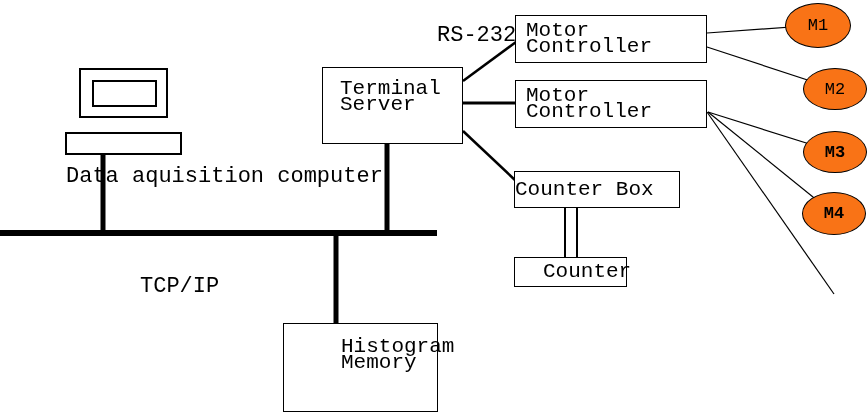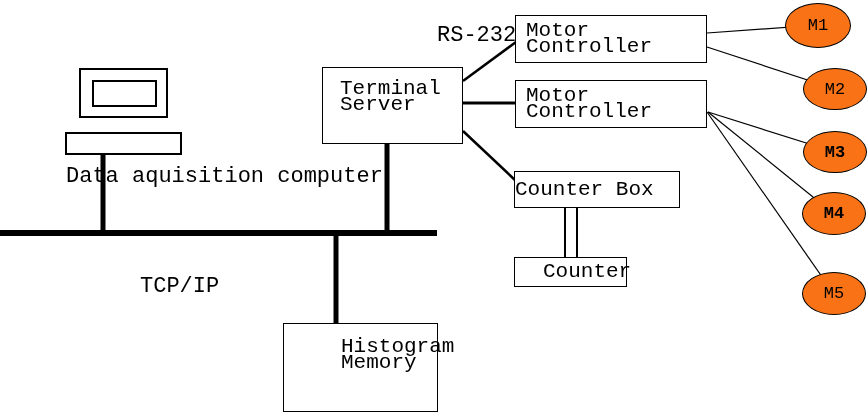--- a/index.html
+++ b/index.html
@@ -120,17 +120,14 @@
   </div>
   <div class="ellipse m2">
     <span>M2</span>
   </div>
   <div class="ellipse m3">
     <span>M3</span>
   </div>
   <div class="ellipse m4">
     <span>M4</span>
   </div>
-  <div class="ellipse m5">
-    <span>M5</span>
-  </div>
 
 </div>
 
 </body></html>

